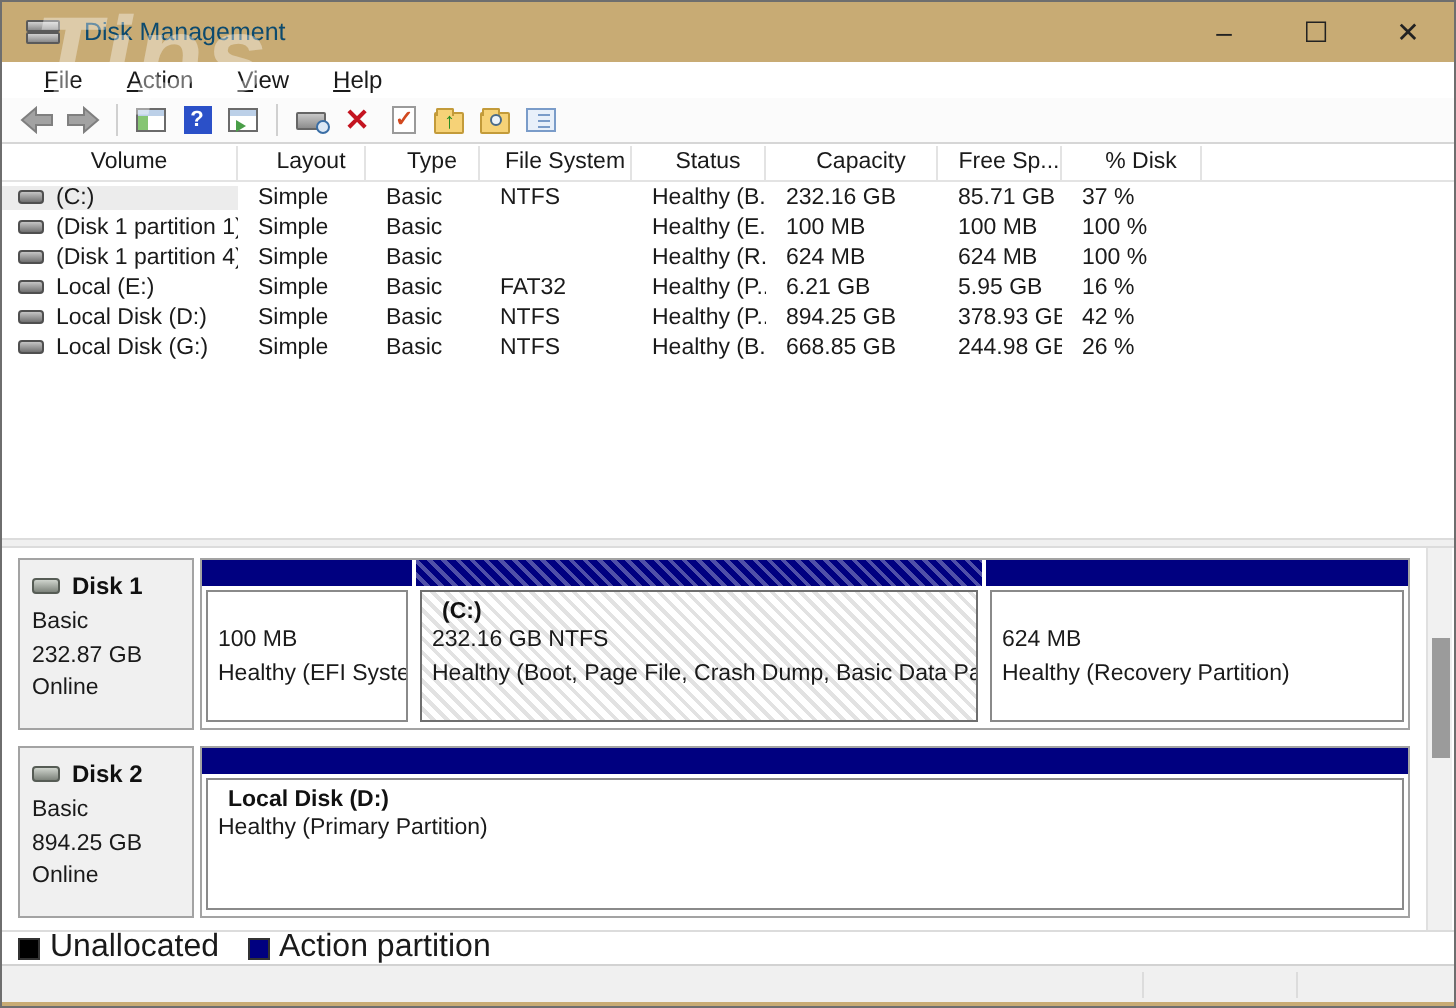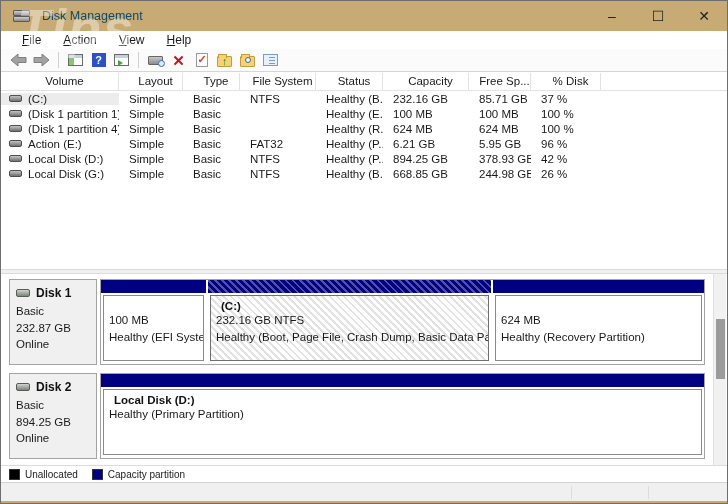--- a/index.html
+++ b/index.html
@@ -77,21 +77,21 @@
   .pt-title { font-size:11.5px; font-weight:bold; color:#111; padding:4px 0 0 10px; height:16px; white-space:nowrap; overflow:hidden; }
   .pt-line { font-size:11.5px; color:#1a1a1a; padding-left:5px; line-height:16.5px; white-space:nowrap; overflow:hidden; }
 
   
   .vscroll { position:absolute; right:1px; top:273px; width:13px; height:191px; background:#f1f1f1; border-left:1px solid #e0e0e0; }
   .vthumb { position:absolute; left:2px; top:45px; width:9px; height:60px; background:#9b9b9b; }
 
   
   .legend { position:absolute; top:464px; left:0; width:100%; height:17px; background:#ffffff; border-top:1px solid #dcdcdc; display:flex; align-items:center; padding-left:8px; }
   .sw { width:11px; height:11px; border:1px solid #333; margin-right:5px; flex:none; }
-  .legend-label { font-size:10px; color:#1a1a1a; margin-right:14px; }
+  .legend-label { font-size:16px; color:#1a1a1a; margin-right:14px; }
 
   
   .statusbar { position:absolute; top:481px; left:0; width:100%; height:19px; background:#f0f0f0; border-top:1px solid #d2d2d2; }
   .sb-sep { position:absolute; top:3px; width:1px; height:13px; background:#dcdcdc; }
   .bottom-edge { position:absolute; top:500px; left:0; width:100%; height:4px; background:#c8ab74; }
 </style>
 </head>
 <body>
 
 <div id="window">
@@ -225,29 +225,29 @@
           <div class="l-cell c-type">Basic</div>
           <div class="l-cell c-fs"></div>
           <div class="l-cell c-status">Healthy (R...</div>
           <div class="l-cell c-capacity">624 MB</div>
           <div class="l-cell c-free">624 MB</div>
           <div class="l-cell c-pct">100 %</div>
         </div>
         <div class="lrow">
           <div class="l-cell vol-cell c-volume">
             <span class="vol-icon"></span>
-            <span>Action (E:)</span>
+            <span>Local (E:)</span>
           </div>
           <div class="l-cell c-layout">Simple</div>
           <div class="l-cell c-type">Basic</div>
           <div class="l-cell c-fs">FAT32</div>
           <div class="l-cell c-status">Healthy (P...</div>
           <div class="l-cell c-capacity">6.21 GB</div>
           <div class="l-cell c-free">5.95 GB</div>
-          <div class="l-cell c-pct">96 %</div>
+          <div class="l-cell c-pct">16 %</div>
         </div>
         <div class="lrow">
           <div class="l-cell vol-cell c-volume">
             <span class="vol-icon"></span>
             <span>Local Disk (D:)</span>
           </div>
           <div class="l-cell c-layout">Simple</div>
           <div class="l-cell c-type">Basic</div>
           <div class="l-cell c-fs">NTFS</div>
           <div class="l-cell c-status">Healthy (P...</div>
@@ -340,21 +340,21 @@
   </div>
 
   <div class="vscroll">
     <div class="vthumb"></div>
   </div>
 
   <div class="legend">
     <span class="sw" style="background-color: rgb(0, 0, 0);"></span>
     <span class="legend-label">Unallocated</span>
     <span class="sw" style="background-color: rgb(0, 0, 128);"></span>
-    <span class="legend-label">Capacity partition</span>
+    <span class="legend-label">Action partition</span>
   </div>
 
   <div class="statusbar">
     <div class="sb-sep" style="right:155px;"></div>
     <div class="sb-sep" style="right:78px;"></div>
   </div>
   <div class="bottom-edge"></div>
 
 </div>
 

